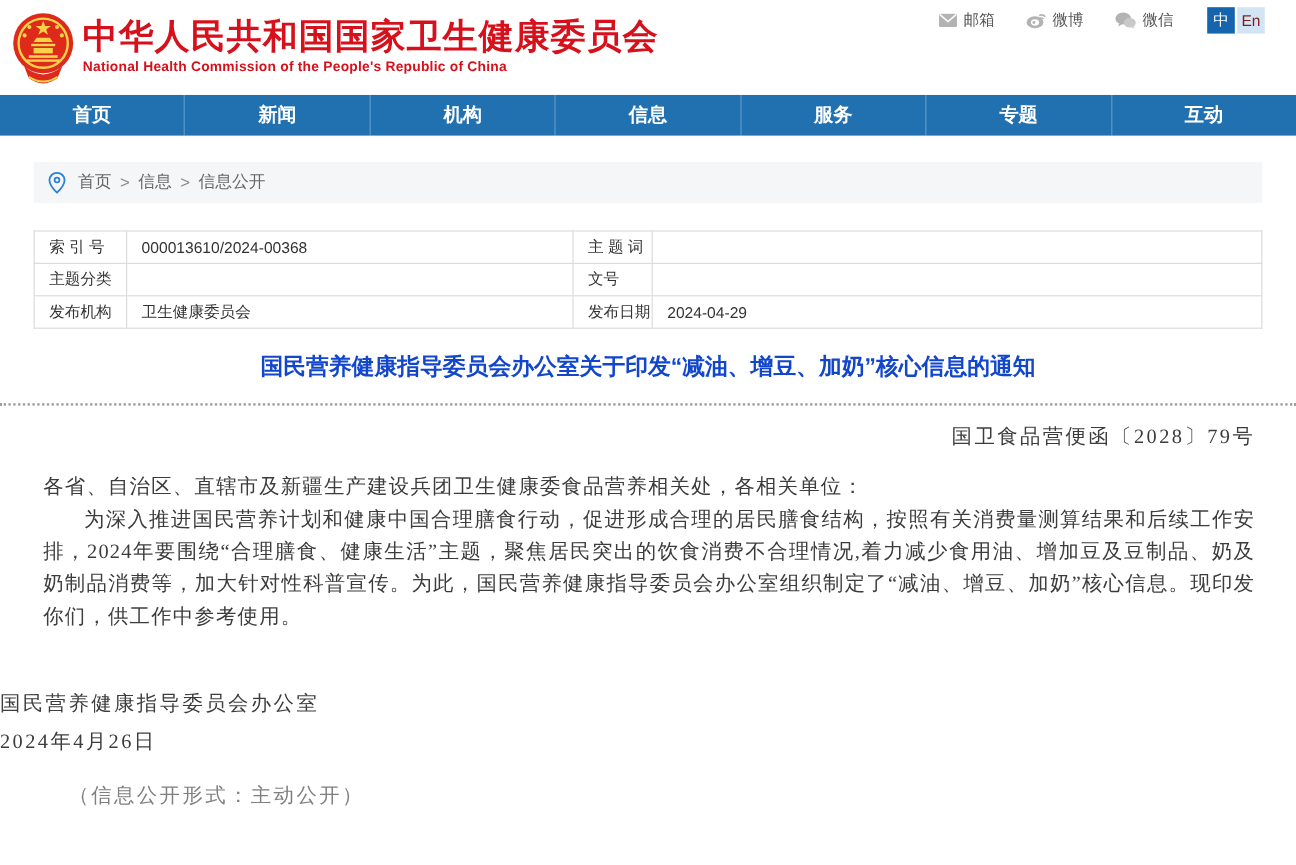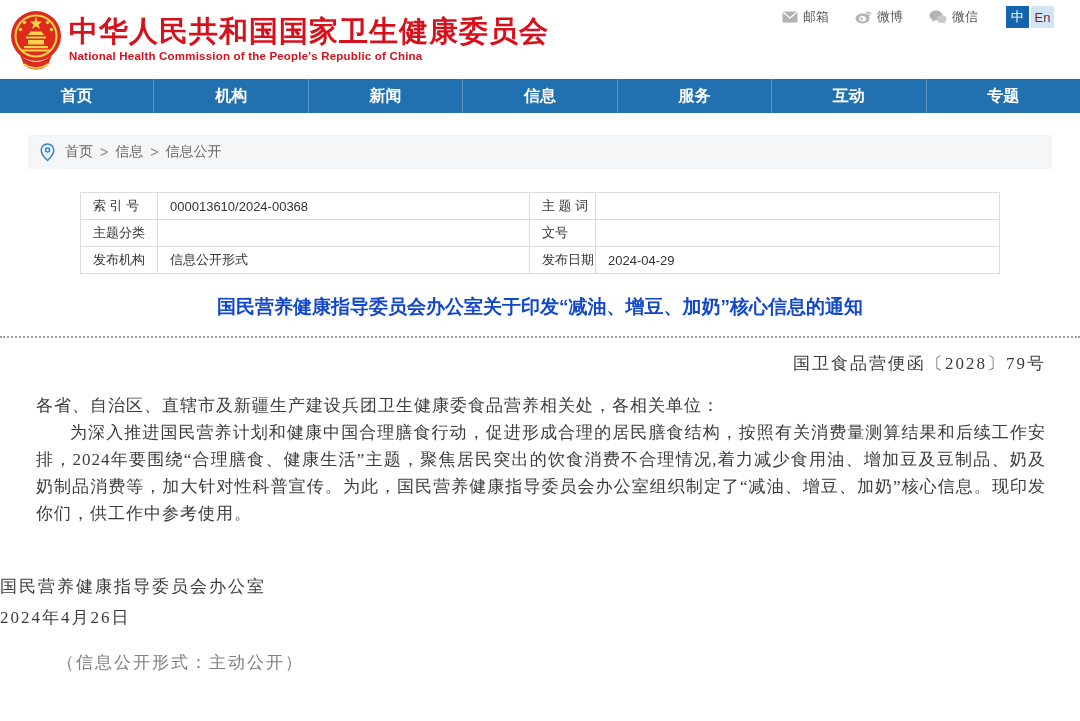--- a/index.html
+++ b/index.html
@@ -50,21 +50,21 @@
   .breadcrumb {
     width: 1024px; margin: 22px auto 0 auto; height: 34px; background: #f5f6f7;
     display: flex; align-items: center; padding-left: 12px; font-size: 14px; color: #666;
   }
   .breadcrumb svg { margin-right: 10px; }
   .crumb { cursor: pointer; }
   .crumb-sep { margin: 0 7px; color: #888; }
 
   
   .doc-table {
-    width: 920px; margin: 23px auto 0 auto; border-collapse: collapse; table-layout: fixed;
+    width: 1024px; margin: 23px auto 0 auto; border-collapse: collapse; table-layout: fixed;
     font-size: 13px; color: #333;
   }
   .doc-table td {
     border: 1px solid #dcdcdc; height: 27px; padding: 0 0 0 12px;
     overflow: hidden; white-space: nowrap;
   }
   .doc-table td.lbl { color: #333; }
 
   
   .article-title {
@@ -144,26 +144,26 @@
     </div>
     <div class="lang-group">
       <div class="lang-btn lang-zh">中</div>
       <div class="lang-btn lang-en">En</div>
     </div>
   </div>
 </div>
 
 <div class="nav">
   <div class="nav-item">首页</div>
+  <div class="nav-item">新闻</div>
   <div class="nav-item">机构</div>
-  <div class="nav-item">新闻</div>
   <div class="nav-item">信息</div>
   <div class="nav-item">服务</div>
+  <div class="nav-item">专题</div>
   <div class="nav-item">互动</div>
-  <div class="nav-item">专题</div>
 </div>
 
 <div class="breadcrumb">
   <svg width="15" height="19" viewBox="0 0 15 19">
     <path d="M7.5 1 C3.9 1 1.2 3.8 1.2 7.2 C1.2 11.5 7.5 17.5 7.5 17.5 C7.5 17.5 13.8 11.5 13.8 7.2 C13.8 3.8 11.1 1 7.5 1 Z" fill="none" stroke="#2d82d8" stroke-width="1.5"></path>
     <circle cx="7.5" cy="7" r="2" fill="none" stroke="#2d82d8" stroke-width="1.5"></circle>
   </svg>
   <span class="crumb">首页</span>
   <span class="crumb-sep">&gt;</span>
   <span class="crumb">信息</span>
@@ -186,21 +186,21 @@
     <td></td>
   </tr>
   <tr>
     <td class="lbl">主题分类</td>
     <td></td>
     <td class="lbl">文号</td>
     <td></td>
   </tr>
   <tr>
     <td class="lbl">发布机构</td>
-    <td>信息公开形式</td>
+    <td>卫生健康委员会</td>
     <td class="lbl">发布日期</td>
     <td>2024-04-29</td>
   </tr>
 </tbody>
   </table>
 
 <div>
   <h1 class="article-title">国民营养健康指导委员会办公室关于印发“减油、增豆、加奶”核心信息的通知</h1>
   <div class="dotted-sep"></div>
 

